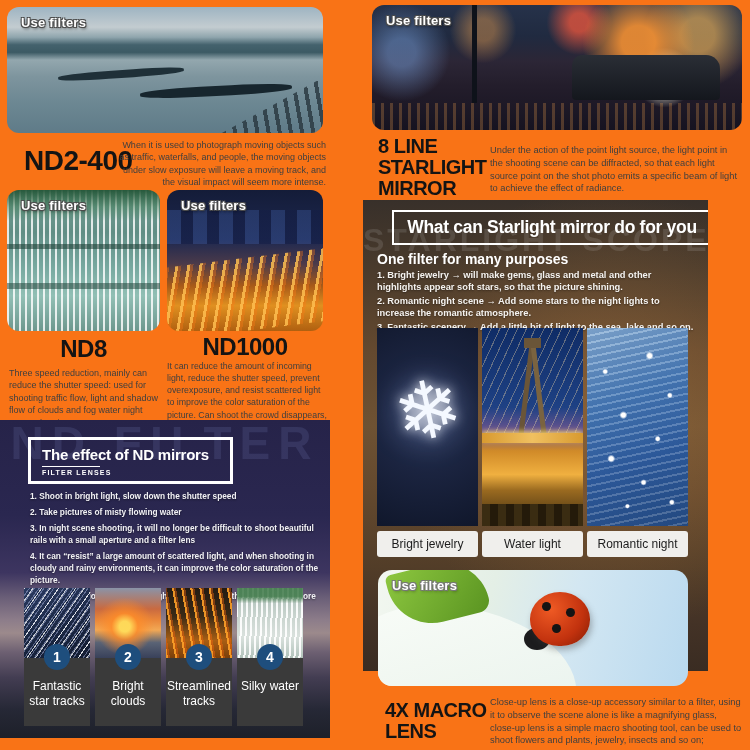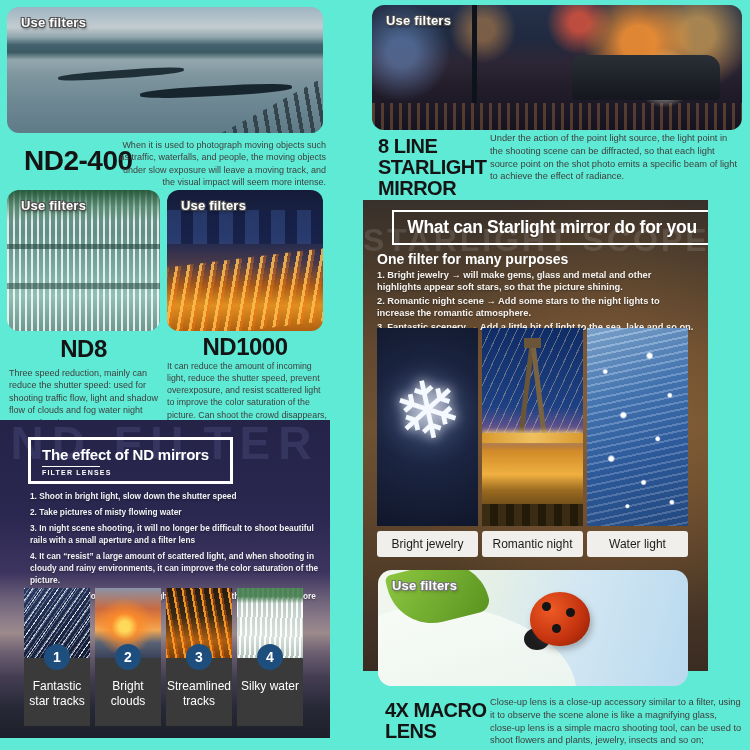--- a/index.html
+++ b/index.html
@@ -1,16 +1,16 @@
 <!DOCTYPE html>
 <html><head>
 <meta charset="utf-8">
 <style>
   html,body{margin:0;padding:0;background:#fff;}
-  #canvas{position:relative;width:750px;height:750px;background:#5eead4;overflow:hidden;
+  #canvas{position:relative;width:750px;height:750px;background:#f97316;overflow:hidden;
           font-family:"Liberation Sans",sans-serif;color:#3c3c3c;}
   .photo{position:absolute;border-radius:12px;overflow:hidden;}
   .badge{position:absolute;top:8px;left:14px;font-size:13px;font-weight:700;color:#fff;z-index:5;
          letter-spacing:.2px;
          text-shadow:-1px -1px 0 #4c4c4c,1px -1px 0 #4c4c4c,-1px 1px 0 #4c4c4c,1px 1px 0 #4c4c4c,1px 2px 3px rgba(0,0,0,.6);}
   .h-big{position:absolute;font-weight:800;color:#141414;letter-spacing:-.5px;line-height:1.05;}
   .body-txt{position:absolute;font-size:9px;line-height:1.38;color:#3f3f3f;}
   .deco{position:absolute;}
 
   
@@ -80,21 +80,21 @@
       radial-gradient(circle at 88% 24%,rgba(255,190,90,.6) 0 5%,transparent 16%),
       radial-gradient(circle at 8% 38%,rgba(120,160,220,.5) 0 4%,transparent 14%),
       radial-gradient(circle at 30% 20%,rgba(255,170,80,.4) 0 4%,transparent 12%),
       radial-gradient(circle at 79% 58%,rgba(255,255,230,.95) 0 2.5%,transparent 10%);}
   .night-car{left:54%;top:40%;width:40%;height:36%;border-radius:10px 14px 4px 4px;
     background:linear-gradient(180deg,#2a2e36,#14171d);}
   .night-pole{left:27%;top:0;width:5px;height:78%;background:#0e121a;}
   .night-road{left:0;right:0;bottom:0;height:22%;
     background:repeating-linear-gradient(90deg,rgba(255,170,80,.25) 0 3px,transparent 3px 9px);}
   .sl-title{left:378px;top:136px;width:118px;font-size:20px;}
-  .sl-text{left:490px;top:132px;width:252px;font-size:9.3px;}
+  .sl-text{left:490px;top:144px;width:252px;font-size:9.3px;}
 
   .sl-dark{position:absolute;left:363px;top:200px;width:345px;height:471px;overflow:hidden;
     background:radial-gradient(ellipse at 70% 45%,rgba(170,115,60,.45),transparent 62%),
       linear-gradient(180deg,#38302a 0%,#4a3b2c 15%,#64492f 32%,#6e5233 48%,#64492e 62%,#523d28 78%,#433226 90%,#3a2c22 100%);}
   .sl-watermark{position:absolute;top:22px;left:0;width:100%;text-align:center;font-size:32px;font-weight:800;
     letter-spacing:3px;color:rgba(235,235,235,.13);white-space:nowrap;z-index:0;}
   .sl-titlebox{position:absolute;left:11px;top:10px;width:320px;box-sizing:border-box;border:2px solid #fff;
     padding:5px 4px;color:#fff;text-align:center;z-index:1;margin-left:18px;}
   .sl-titlebox .t{font-size:17.5px;font-weight:800;white-space:nowrap;letter-spacing:-.3px;}
   .sl-subhead{position:absolute;left:14px;top:51px;font-size:14px;font-weight:800;color:#fff;z-index:1;}
@@ -245,22 +245,22 @@
         <div class="deco pyl-l"></div>
         <div class="deco pyl-r"></div>
         <div class="deco pyl-t"></div>
         <div class="deco deck"></div>
         <div class="deco rocks"></div>
       </div>
       <div class="sl-photo ph-water"></div>
     </div>
     <div class="sl-labels">
       <div class="sl-label">Bright jewelry</div>
+      <div class="sl-label">Water light</div>
       <div class="sl-label">Romantic night</div>
-      <div class="sl-label">Water light</div>
     </div>
   </div>
 
   <div class="photo ph-bug">
     <span class="badge" style="color:#fff;text-shadow:-1px -1px 0 #777,1px -1px 0 #777,-1px 1px 0 #777,1px 1px 0 #777,1px 2px 3px rgba(0,0,0,.35);">Use filters</span>
     <div class="deco petal"></div>
     <div class="deco leaf"></div>
     <div class="deco bug-head"></div>
     <div class="deco bug-body">
       <div class="deco bug-dot" style="left:12px;top:10px;"></div>

